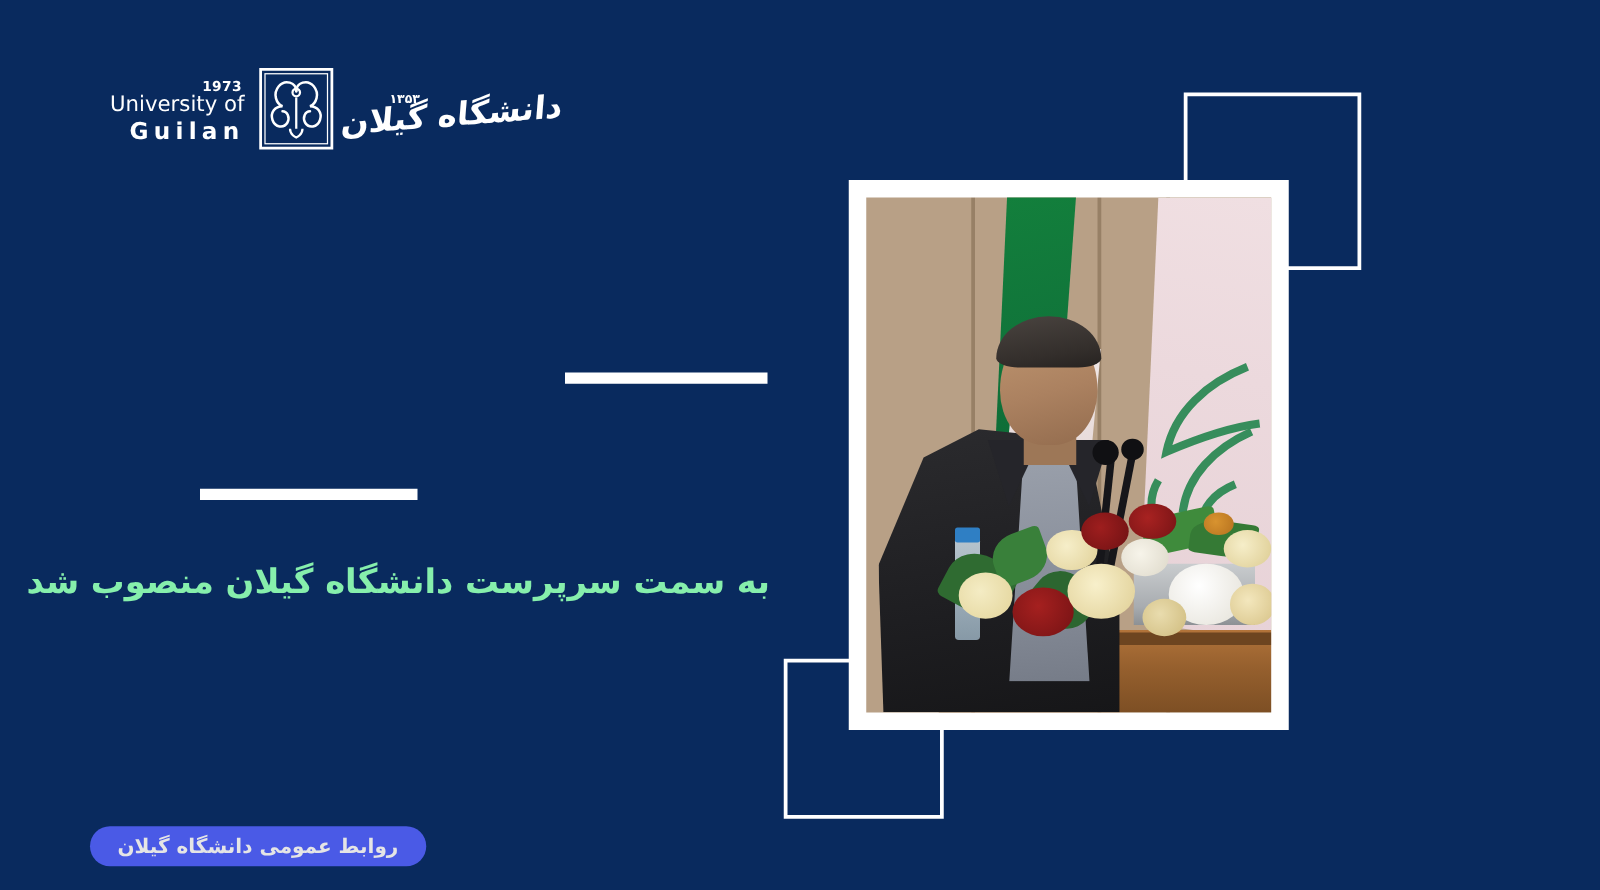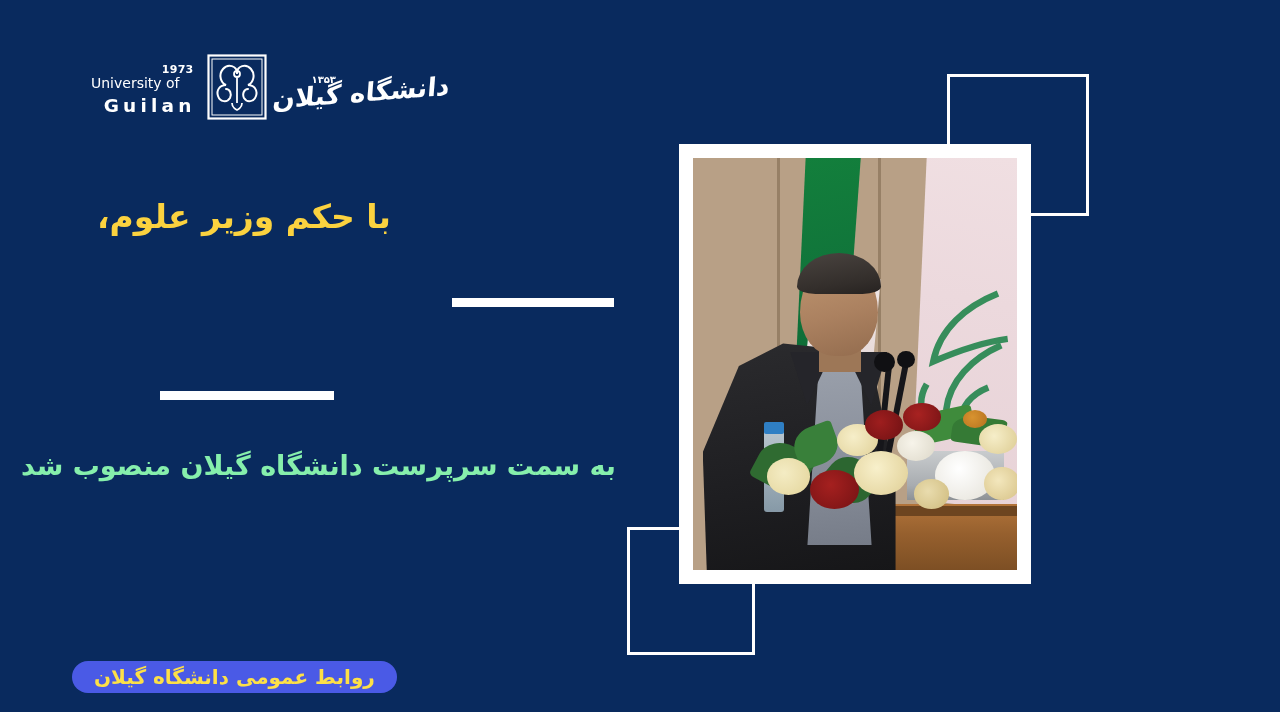--- a/index.html
+++ b/index.html
@@ -44,23 +44,23 @@
     position: absolute;
     right: 6px;
     top: 12px;
     font-size: 11px;
     font-weight: 700;
     letter-spacing: .3px;
     line-height: 1;
   }
   .logo-en .line1 {
     position: absolute;
-    right: 20px;
+    right: 4px;
     top: 24px;
-    font-size: 14px;
+    font-size: 17px;
     font-weight: 400;
     line-height: 1;
     white-space: nowrap;
   }
   .logo-en .line2 {
     position: absolute;
     right: 4px;
     top: 45px;
     font-size: 18.5px;
     font-weight: 700;
@@ -365,22 +365,22 @@
     height: 32px;
     padding: 0 22px;
     background: #4a5ae6;
     border-radius: 16px;
     display: flex;
     align-items: center;
     justify-content: center;
     direction: rtl;
   }
   .footer-pill span {
-    color: #fde047;
-    font-size: 20px;
+    color: #e5e5e5;
+    font-size: 16px;
     font-weight: 700;
     line-height: 1;
     white-space: nowrap;
   }
 </style>
 </head>
 <body>
 
 <div class="poster">
 
@@ -404,21 +404,20 @@
     <div class="logo-en">
       <div class="year-en">1973</div>
       <div class="line1">University of</div>
       <div class="line2">Guilan</div>
     </div>
   </div>
 
   <div class="decor-sq decor-tr"></div>
   <div class="decor-sq decor-bl"></div>
 
-  <div class="line-eyebrow">با حکم وزیر علوم،</div>
 
   <div class="accent-top"></div>
 
 
   <div class="accent-bottom"></div>
 
   <div class="line-subtitle">به سمت سرپرست دانشگاه گیلان منصوب شد</div>
 
   <div class="photo-frame">
     <div class="photo">

